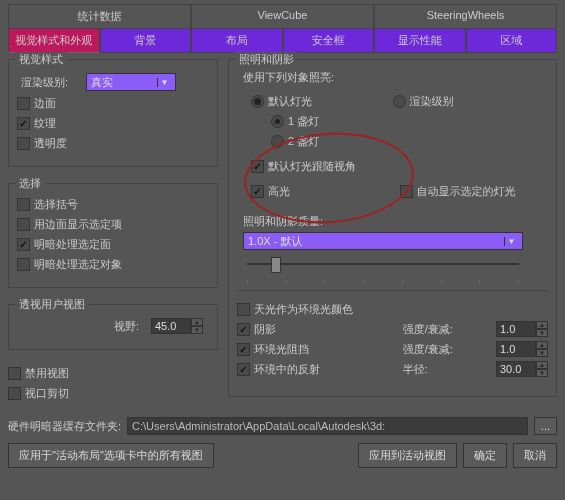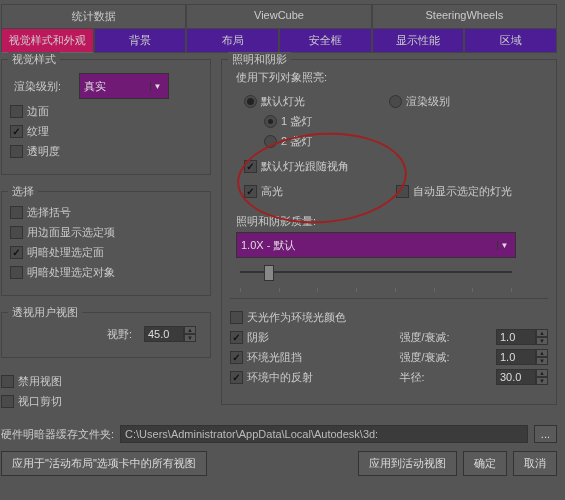--- a/index.html
+++ b/index.html
@@ -1,38 +1,38 @@
 <!DOCTYPE html>
 <html><head>
 <meta charset="utf-8">
 <style>
   * { box-sizing: border-box; margin: 0; padding: 0; font-family: "Microsoft YaHei", Arial, sans-serif; }
   body { background: #555; color: #ccc; font-size: 11px; width: 565px; height: 500px; overflow: hidden; }
-  .container { width: 565px; height: 500px; padding: 4px 8px 8px 1px; }
+  .container { width: 565px; height: 500px; padding: 4px 8px 8px 8px; }
   
   .tabrow { display: flex; }
   .tabrow .tab { flex: 1; text-align: center; padding: 4px 0; border: 1px solid #444; background: #555; color: #ccc; cursor: pointer; }
   .tabrow2 { display: flex; margin-top: -1px; }
-  .tabrow2 .tab { flex: 1; text-align: center; padding: 4px 0; border: 1px solid #444; background: #4c1d95; color: #ccc; cursor: pointer; }
+  .tabrow2 .tab { flex: 1; text-align: center; padding: 4px 0; border: 1px solid #444; background: #6d28d9; color: #ccc; cursor: pointer; }
   .tabrow2 .tab.active { background: #be185d; border-bottom: 1px solid #666; }
   
   .main { display: flex; margin-top: 6px; gap: 10px; }
   .left { width: 210px; }
   .right { flex: 1; }
   .group { border: 1px solid #444; padding: 8px 8px 10px 8px; margin-bottom: 16px; position: relative; }
   .group-title { position: absolute; top: -8px; left: 6px; background: #555; padding: 0 4px; color: #ccc; }
   .row { display: flex; align-items: center; margin: 5px 0; }
   .row .lbl { margin-left: 4px; }
   .indent { margin-left: 14px; }
   .cb { width: 13px; height: 13px; border: 1px solid #333; background: #4a4a4a; display: inline-flex; align-items: center; justify-content: center; font-size: 10px; color: #111; }
   .cb.checked::after { content: "✓"; color: #111; font-weight: bold; }
   .rb { width: 13px; height: 13px; border: 1px solid #333; border-radius: 50%; background: #4a4a4a; display: inline-flex; align-items: center; justify-content: center; }
   .rb.on::after { content: ""; width: 7px; height: 7px; border-radius: 50%; background: #222; }
   .rb.on2::after { content: ""; width: 5px; height: 5px; border-radius: 50%; background: #222; }
-  .dropdown { background: #701a75; border: 1px solid #333; color: #ddd; padding: 1px 4px; display: flex; align-items: center; justify-content: space-between; height: 26px; }
+  .dropdown { background: #8b5cf6; border: 1px solid #333; color: #ddd; padding: 1px 4px; display: flex; align-items: center; justify-content: space-between; height: 18px; }
   .dropdown .arrow { width: 14px; text-align: center; border-left: 1px solid #333; font-size: 8px; }
   .spinner { display: flex; align-items: center; }
   .spinner .val { background: #3b3b3b; border: 1px solid #333; color: #ddd; width: 40px; padding: 1px 3px; height: 16px; }
   .spin-btns { display: flex; flex-direction: column; }
   .spin-btns div { width: 12px; height: 8px; background: #5a5a5a; border: 1px solid #333; font-size: 6px; line-height: 6px; text-align: center; color: #222; }
   .slider { position: relative; height: 24px; margin: 4px 0 2px 0; }
   .slider .track { position: absolute; top: 9px; left: 4px; right: 4px; height: 2px; background: #333; }
   .slider .thumb { position: absolute; top: 3px; left: 28px; width: 10px; height: 16px; background: #888; border: 1px solid #333; }
   .tick-row { display: flex; justify-content: space-between; padding: 0 4px; color: #888; font-size: 9px; }
   .tick-row span { width: 1px; height: 4px; background: #666; display: block; }

